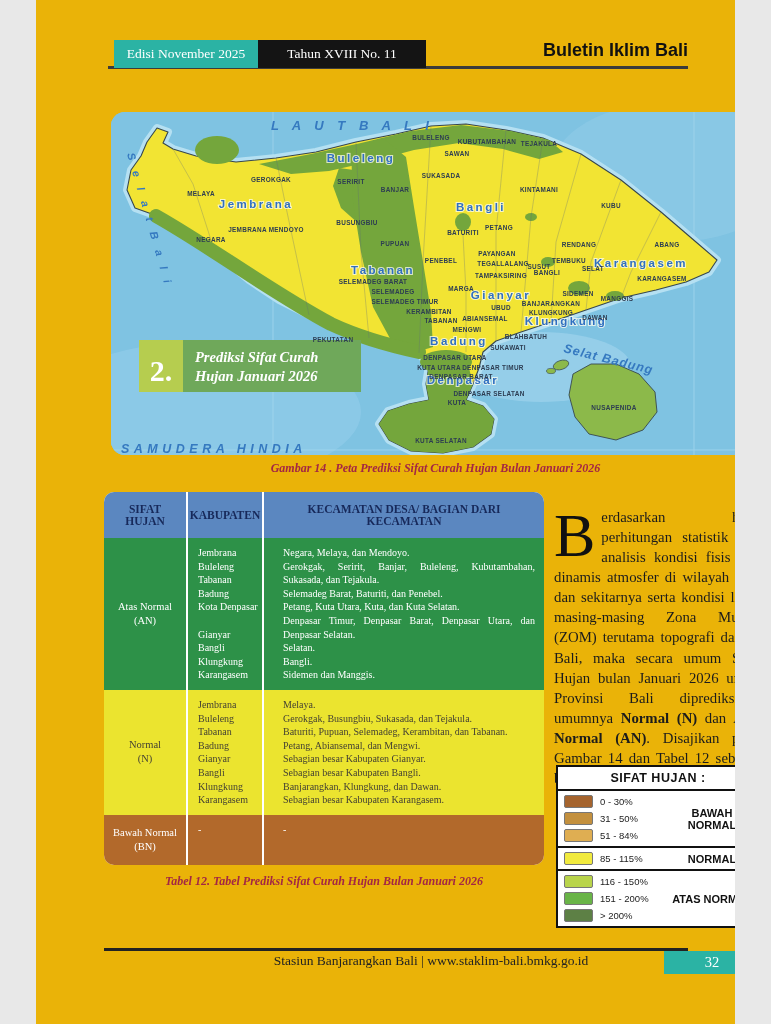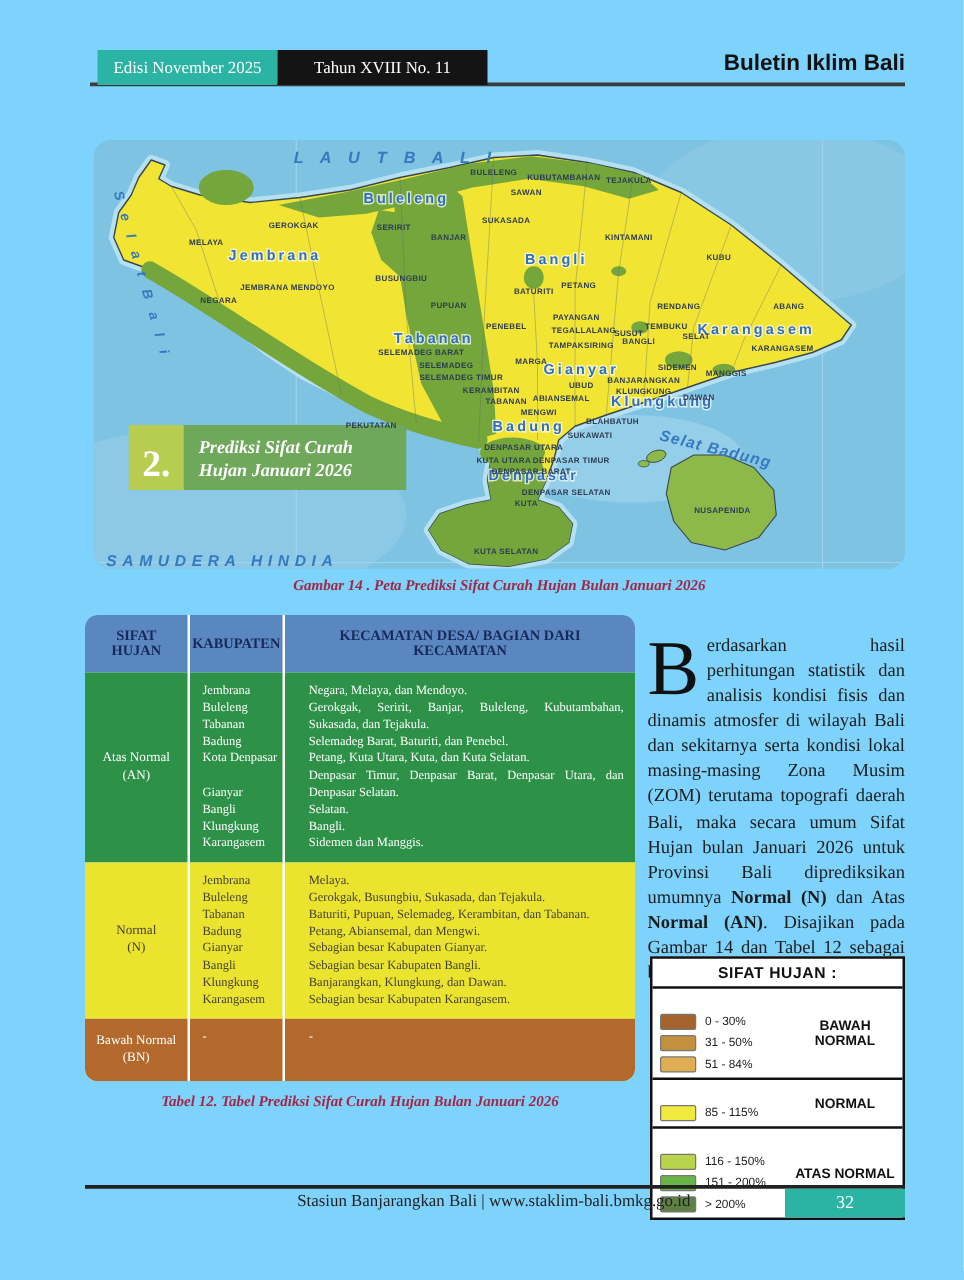--- a/index.html
+++ b/index.html
@@ -1,16 +1,16 @@
 <!DOCTYPE html>
 <html><head>
 <meta charset="utf-8">
 <style>
   html,body{margin:0;padding:0;background:#e8e8e8;}
-  .page{position:relative;width:771px;height:1024px;background:#7dd3fc;margin:0 auto;
+  .page{position:relative;width:699px;height:1024px;background:#eab308;margin:0 auto;
         font-family:"Liberation Serif",serif;overflow:hidden;}
 
   
   .hdr-rule{position:absolute;left:72px;right:47px;top:66px;height:3px;background:#3b3b3b;}
   .edisi-box{position:absolute;left:78px;top:40px;width:144px;height:28px;background:#2bb3a4;
         color:#fff;font-size:13.5px;display:flex;align-items:center;justify-content:center;z-index:2;}
   .tahun-box{position:absolute;left:222px;top:40px;width:168px;height:28px;background:#141414;
         color:#fff;font-size:13.5px;display:flex;align-items:center;justify-content:center;z-index:2;}
   .bulletin-title{position:absolute;right:47px;top:40px;font-family:"Liberation Sans",sans-serif;
         font-weight:700;font-size:18px;color:#111;}
@@ -55,21 +55,21 @@
   .dropcap{float:left;font-size:62px;line-height:.78;padding:4px 6px 0 0;color:#111;}
   .article .bold{font-weight:700;}
 
   
   .legend{position:absolute;left:520px;top:765px;width:200px;background:#fff;border:2px solid #111;
         font-family:Liberation Sans, sans-serif;}
   .lg-title{font-weight:700;font-size:12.5px;color:#111;text-align:center;padding:4px 0;
         border-bottom:2px solid #111;letter-spacing:.5px;}
   .lg-row{display:flex;border-bottom:2px solid #111;padding:3px 4px;align-items:center;}
   .lg-row:last-child{border-bottom:none;}
-  .lg-swcol{flex:0 0 108px;display:flex;flex-direction:column;gap:2px;margin-top:16px;}
+  .lg-swcol{flex:0 0 108px;display:flex;flex-direction:column;gap:2px;}
   .lg-item{display:flex;align-items:center;height:15px;}
   .lg-swatch{width:27px;height:11px;border:1px solid #777;border-radius:2px;margin:0 7px 0 2px;flex:none;}
   .lg-range{font-size:9.5px;color:#222;}
   .lg-label{flex:1;font-weight:700;font-size:11px;color:#111;text-align:center;}
 
   
   .ftr-rule{position:absolute;left:68px;right:47px;top:948px;height:2.5px;background:#222;}
   .ftr-text{position:absolute;left:160px;width:470px;top:953px;font-size:13.5px;color:#222;text-align:center;}
   .page-num{position:absolute;left:628px;top:951px;width:96px;height:23px;background:#2bb3a4;
         color:#fff;font-size:14.5px;display:flex;align-items:center;justify-content:center;}

